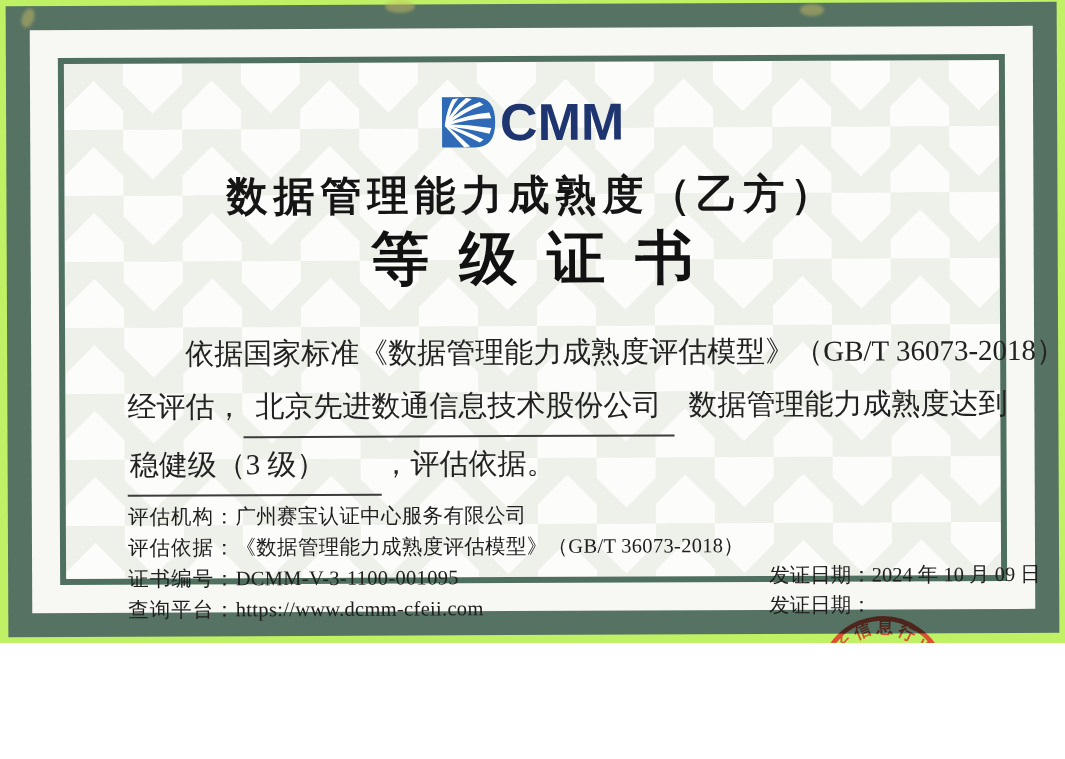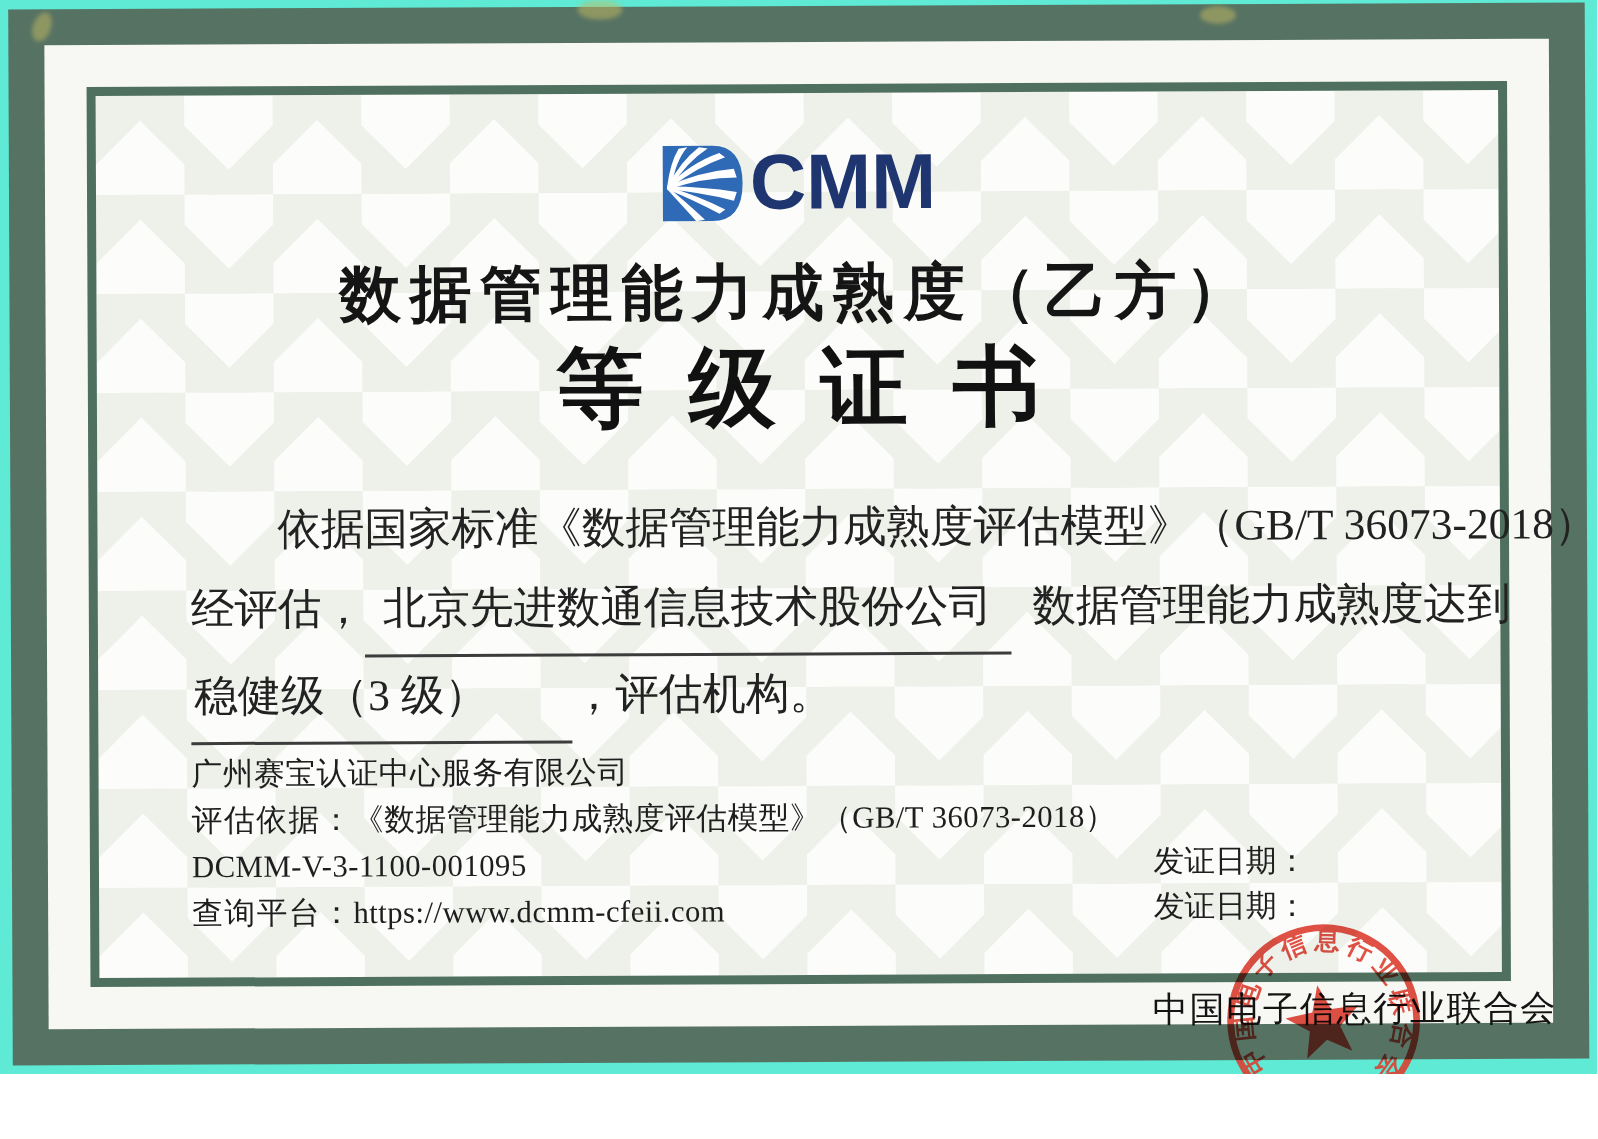--- a/index.html
+++ b/index.html
@@ -1,19 +1,19 @@
 <!DOCTYPE html>
 <html><head>
 <meta charset="utf-8">
 <style>
   html,body{margin:0;padding:0;}
   .page{
     position:relative;
-    width:1065px;height:716px;
-    background:#5eead4;
+    width:1065px;height:643px;
+    background:#bef264;
     overflow:hidden;
     font-family:"Liberation Serif","DejaVu Serif",serif;
     color:#1e1e1e;
   }
   
   .frame-outer{
     position:absolute; left:7px; top:4px; right:7px; bottom:8px;
     background:#567263;
     transform:rotate(-0.25deg);
   }
@@ -153,44 +153,47 @@
 
           <div class="body-text">
             <div class="body-line indent">依据国家标准《数据管理能力成熟度评估模型》（GB/T 36073-2018），</div>
             <div class="body-line fill-line">
               <span>经评估，</span>
               <span class="u-company">北京先进数通信息技术股份公司</span>
               <span class="after-underline">数据管理能力成熟度达到</span>
             </div>
             <div class="body-line fill-line">
               <span class="u-level">稳健级（3 级）</span>
-              <span>，评估机构。</span>
+              <span>，评估依据。</span>
             </div>
           </div>
 
           <div class="fields">
             <div class="field-row">
+              <span class="field-label">评估机构：</span>
               <span class="field-value">广州赛宝认证中心服务有限公司</span>
             </div>
             <div class="field-row">
               <span class="field-label">评估依据：</span>
               <span class="field-value">《数据管理能力成熟度评估模型》（GB/T 36073-2018）</span>
             </div>
             <div class="field-row">
+              <span class="field-label">证书编号：</span>
               <span class="field-value">DCMM-V-3-1100-001095</span>
             </div>
             <div class="field-row">
               <span class="field-label">查询平台：</span>
               <span class="field-value">https://www.dcmm-cfeii.com</span>
             </div>
           </div>
 
           <div class="dates">
             <div class="field-row">
               <span>发证日期：</span>
+              <span>2024 年 10 月 09 日</span>
             </div>
             <div class="field-row">
               <span>发证日期：</span>
             </div>
           </div>
 
           <div class="issuer">中国电子信息行业联合会</div>
 
           <svg class="seal" viewBox="0 0 150 150">
             <defs>

